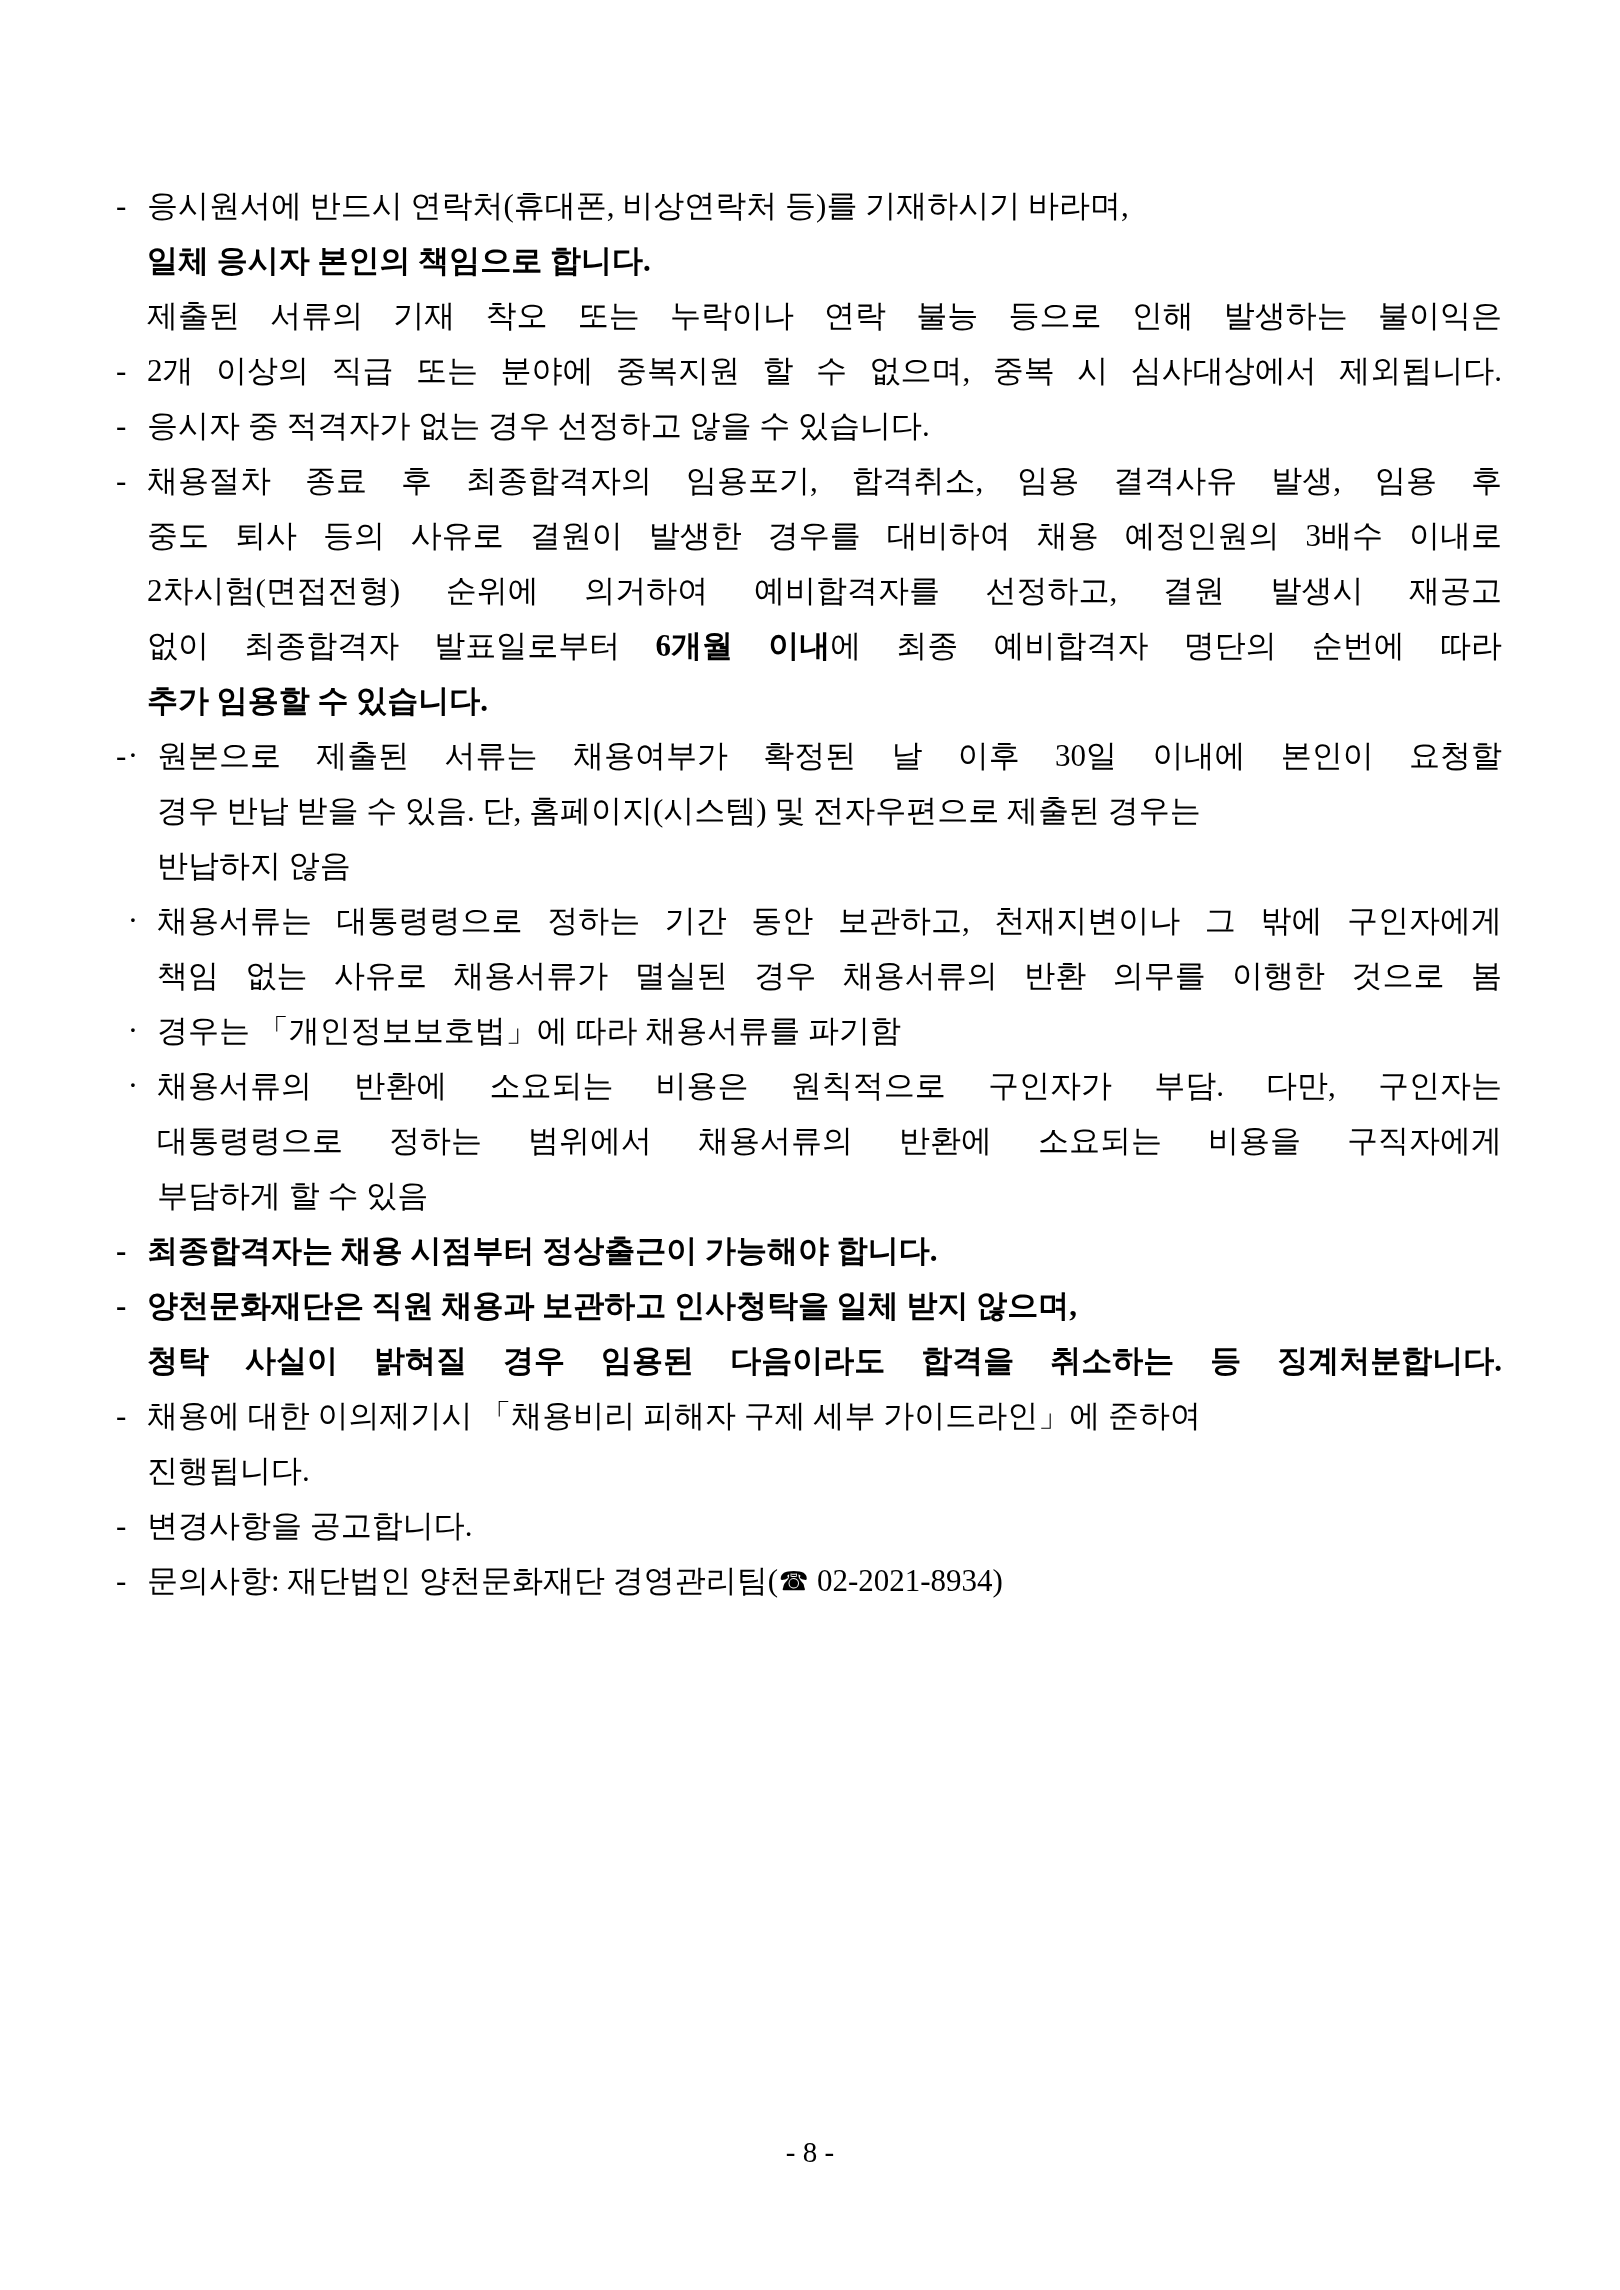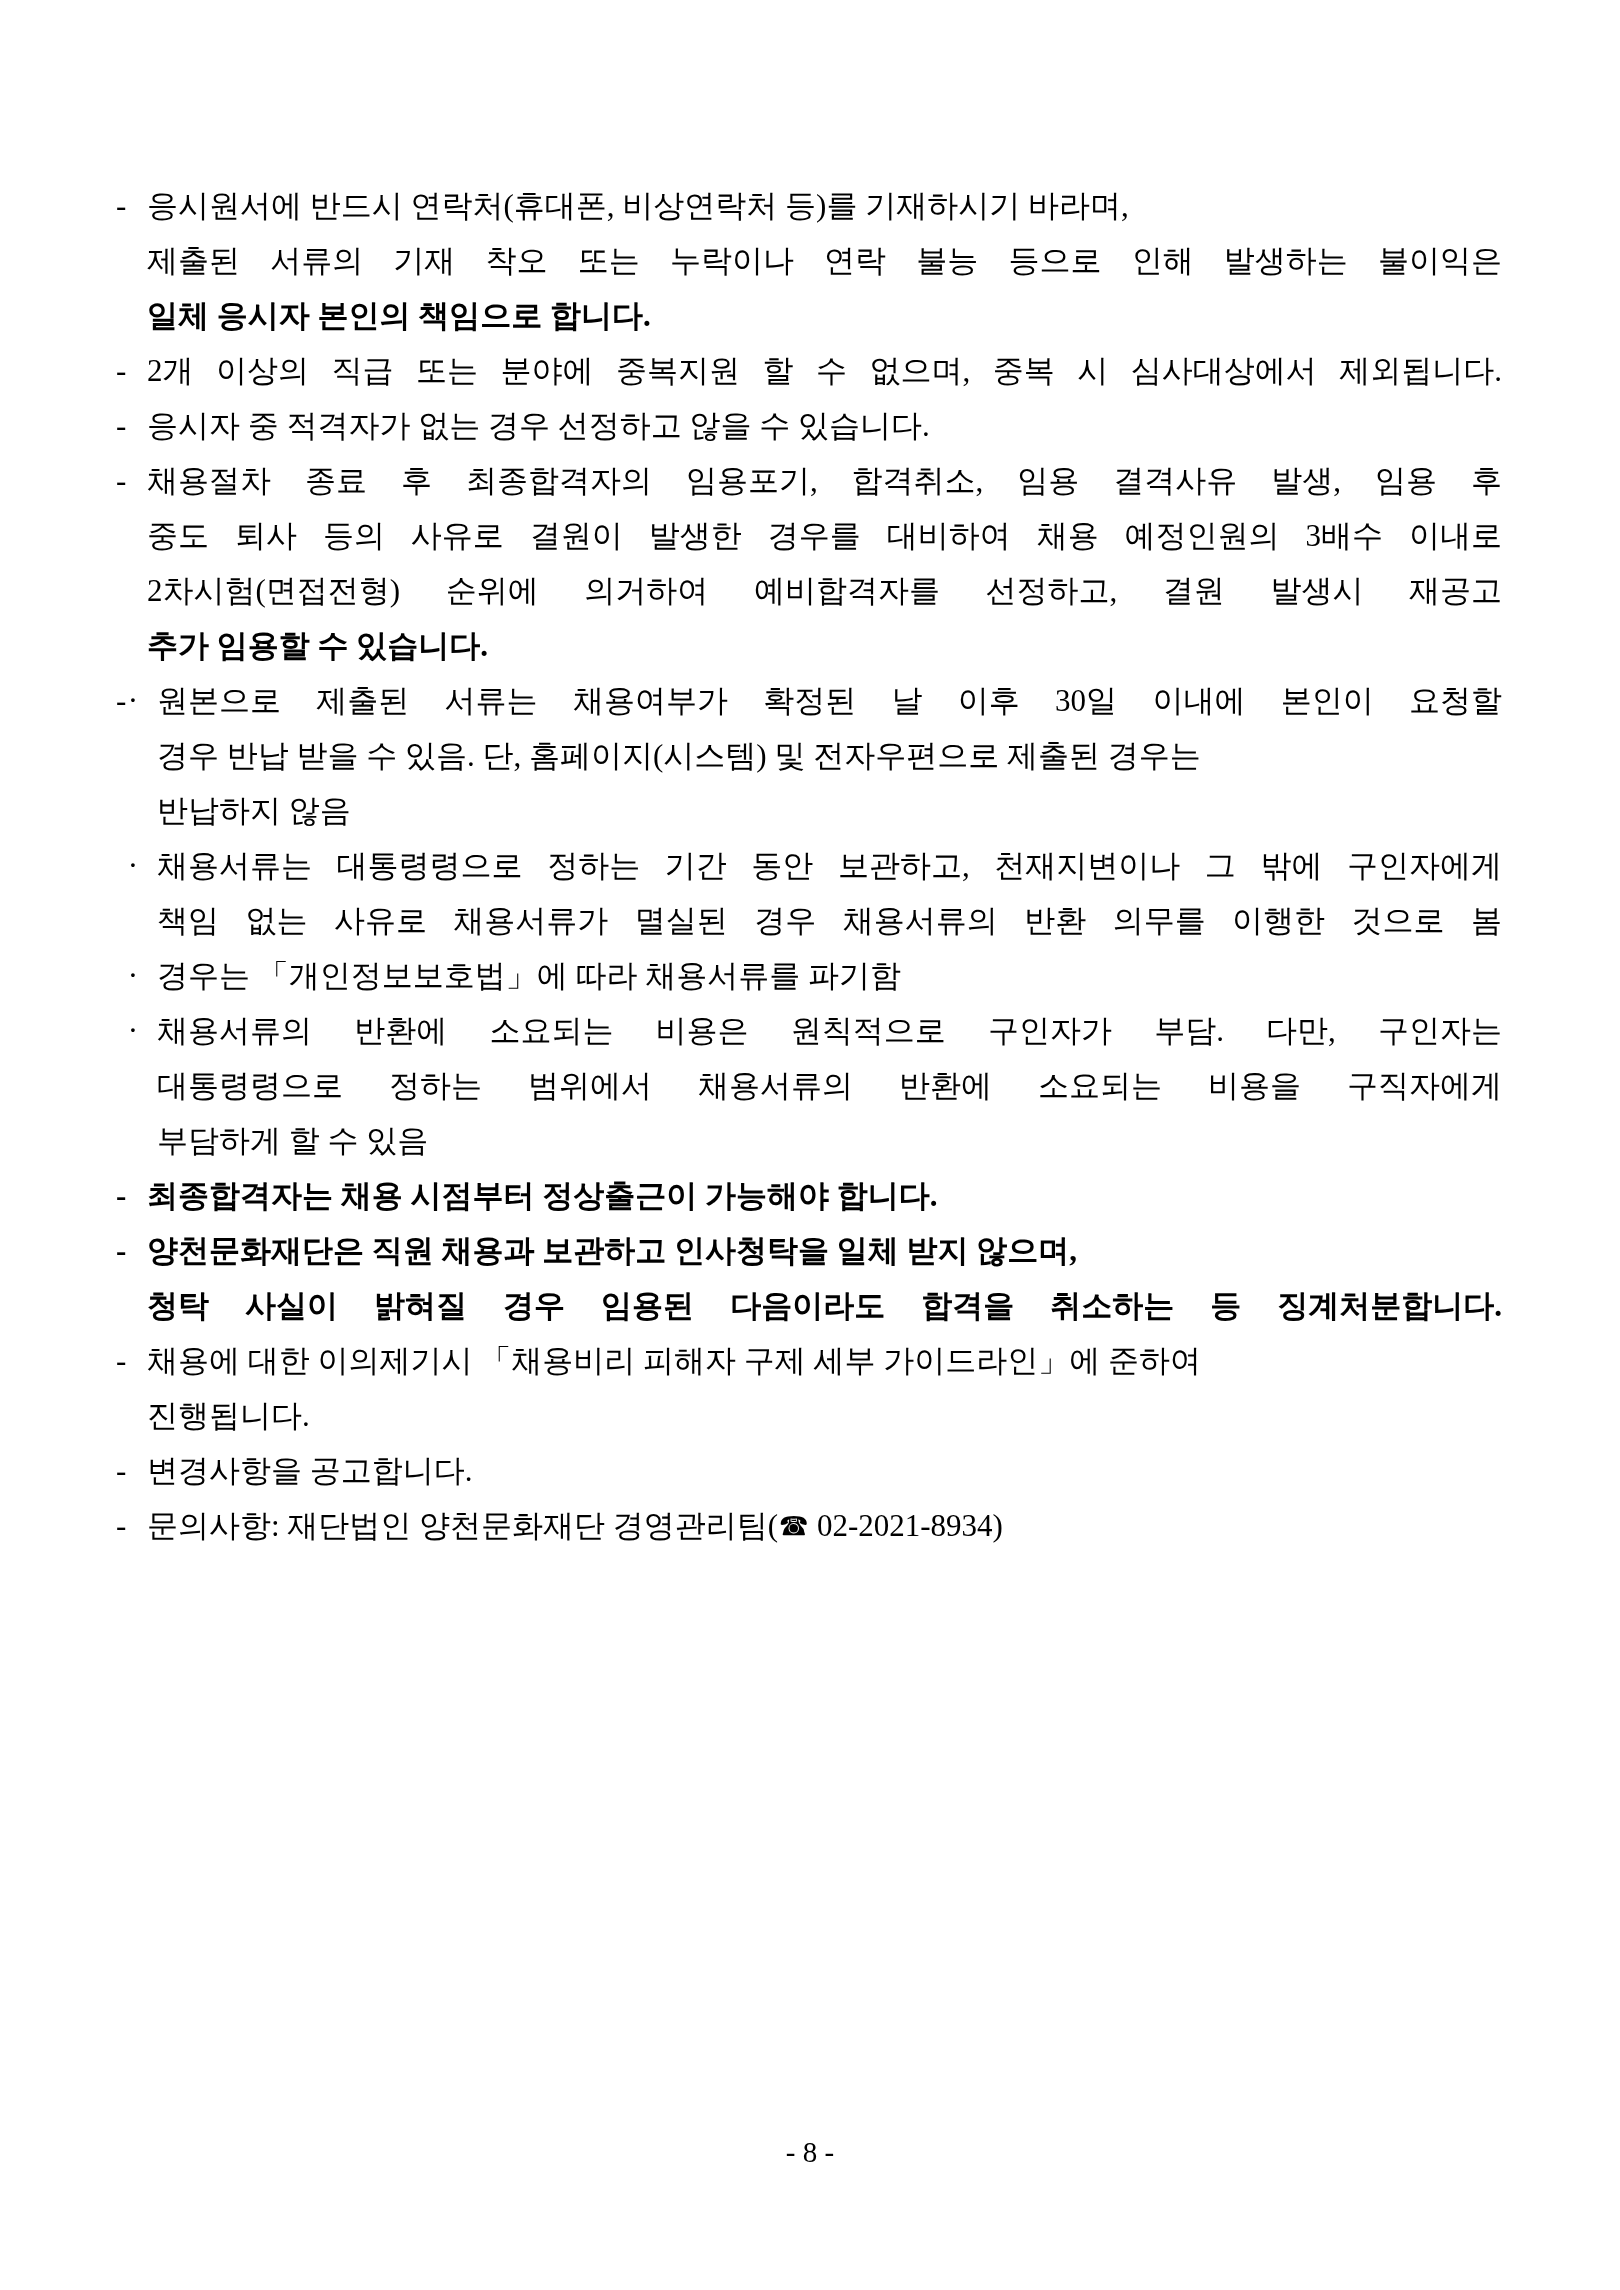--- a/index.html
+++ b/index.html
@@ -24,34 +24,35 @@
     text-align:center;font-size:29px;line-height:35px;
   }
 </style>
 </head>
 <body>
 
 <div class="content">
 
   <div class="line"><span class="marker">-</span><span>응시원서에 반드시 연락처(휴대폰, 비상연락처 등)를 기재하시기 바라며,</span></div>
 
+  <div class="line bold"><span class="marker"></span><span>일체 응시자 본인의 책임으로 합니다.</span></div>
+
   <div class="line justify"><span class="marker"></span><span>제출된 서류의 기재 착오 또는 누락이나 연락 불능 등으로 인해 발생하는 불이익은</span></div>
-
-  <div class="line bold"><span class="marker"></span><span>일체 응시자 본인의 책임으로 합니다.</span></div>
 
   <div class="line justify"><span class="marker">-</span><span>2개 이상의 직급 또는 분야에 중복지원 할 수 없으며, 중복 시 심사대상에서 제외됩니다.</span></div>
 
   <div class="line"><span class="marker">-</span><span>응시자 중 적격자가 없는 경우 선정하고 않을 수 있습니다.</span></div>
 
   <div class="line justify"><span class="marker">-</span><span>채용절차 종료 후 최종합격자의 임용포기, 합격취소, 임용 결격사유 발생, 임용 후</span></div>
 
   <div class="line justify"><span class="marker"></span><span>중도 퇴사 등의 사유로 결원이 발생한 경우를 대비하여 채용 예정인원의 3배수 이내로</span></div>
 
   <div class="line justify"><span class="marker"></span><span>2차시험(면접전형) 순위에 의거하여 예비합격자를 선정하고, 결원 발생시 재공고</span></div>
 
+  <div class="line justify"><span class="marker"></span><span>없이 최종합격자 발표일로부터 </span><span class="b">6개월 이내</span><span>에 최종 예비합격자 명단의 순번에 따라</span></div>
 
   <div class="line bold"><span class="marker"></span><span>추가 임용할 수 있습니다.</span></div>
 
   <div class="line"><span class="marker">-</span></div>
 
   <div class="line sub justify"><span class="marker">·</span><span>원본으로 제출된 서류는 채용여부가 확정된 날 이후 30일 이내에 본인이 요청할</span></div>
 
   <div class="line sub"><span class="marker"></span><span>경우 반납 받을 수 있음. 단, 홈페이지(시스템) 및 전자우편으로 제출된 경우는</span></div>
 
   <div class="line sub"><span class="marker"></span><span>반납하지 않음</span></div>

